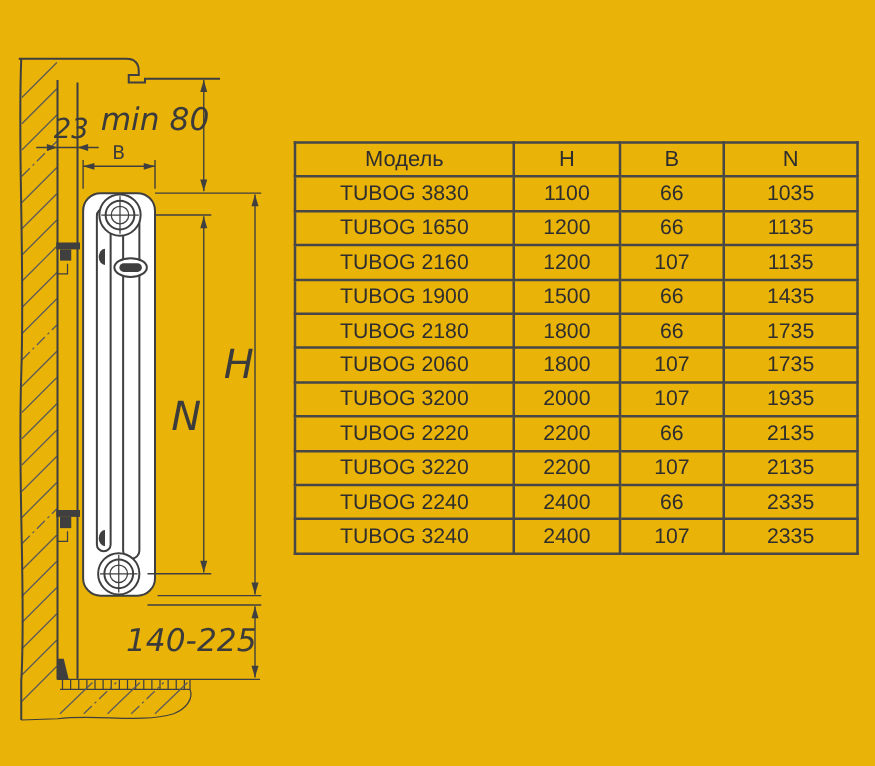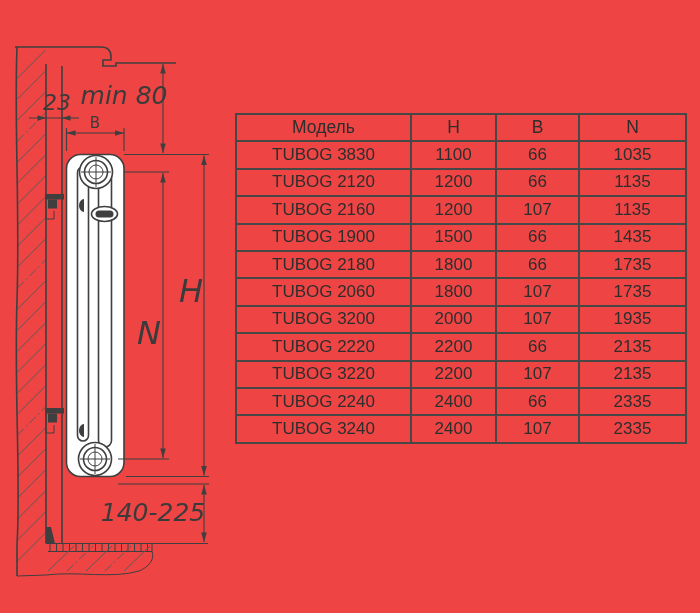--- a/index.html
+++ b/index.html
@@ -1,17 +1,17 @@
 <!DOCTYPE html>
 <html><head>
 <meta charset="utf-8">
 <style>
   html,body{margin:0;padding:0;background:#ffffff;}
   .stage{
-    position:relative;width:700px;height:613px;background:#ef4444;overflow:hidden;
+    position:relative;width:700px;height:613px;background:#eab308;overflow:hidden;
     font-family:"Liberation Sans",sans-serif;
   }
   
   .diagram{position:absolute;left:0;top:0;}
   .ln{stroke:#3f3f3f;stroke-width:1.6;fill:none;}
   .thin{stroke:#3f3f3f;stroke-width:1;fill:none;}
   .dim{stroke:#3f3f3f;stroke-width:1.1;fill:none;}
   .arr{fill:#3f3f3f;stroke:none;}
   .solid{fill:#3f3f3f;stroke:none;}
   .whitefill{fill:#ffffff;}
@@ -222,21 +222,21 @@
       </tr>
     </thead>
     <tbody>
       <tr>
           <td>TUBOG 3830</td>
           <td>1100</td>
           <td>66</td>
           <td>1035</td>
         </tr>
       <tr>
-          <td>TUBOG 2120</td>
+          <td>TUBOG 1650</td>
           <td>1200</td>
           <td>66</td>
           <td>1135</td>
         </tr>
       <tr>
           <td>TUBOG 2160</td>
           <td>1200</td>
           <td>107</td>
           <td>1135</td>
         </tr>

